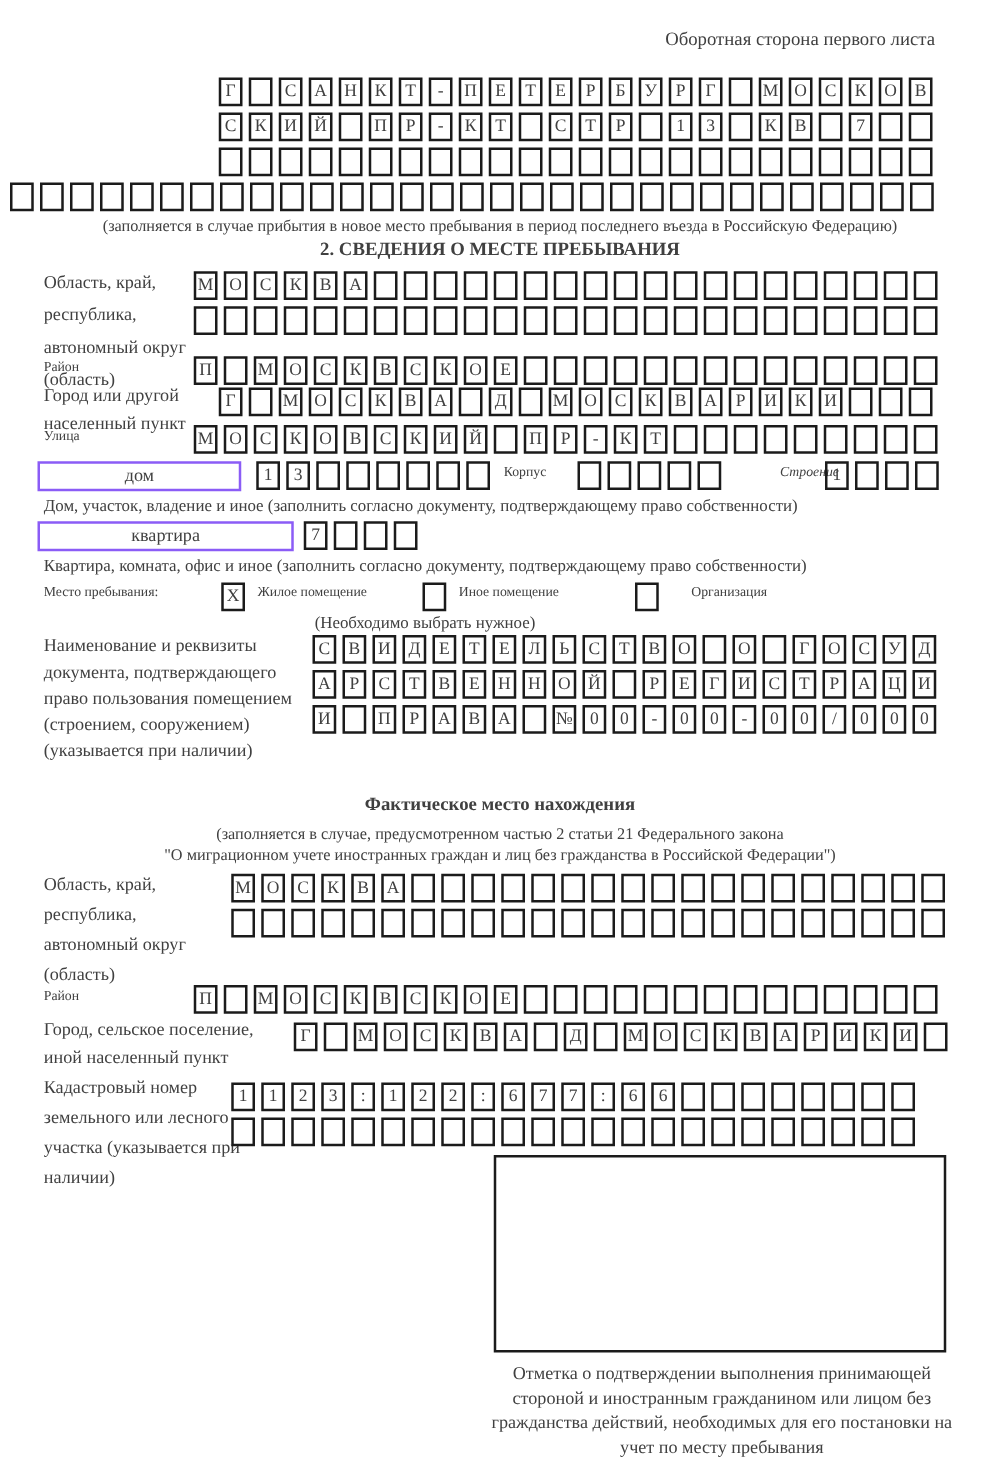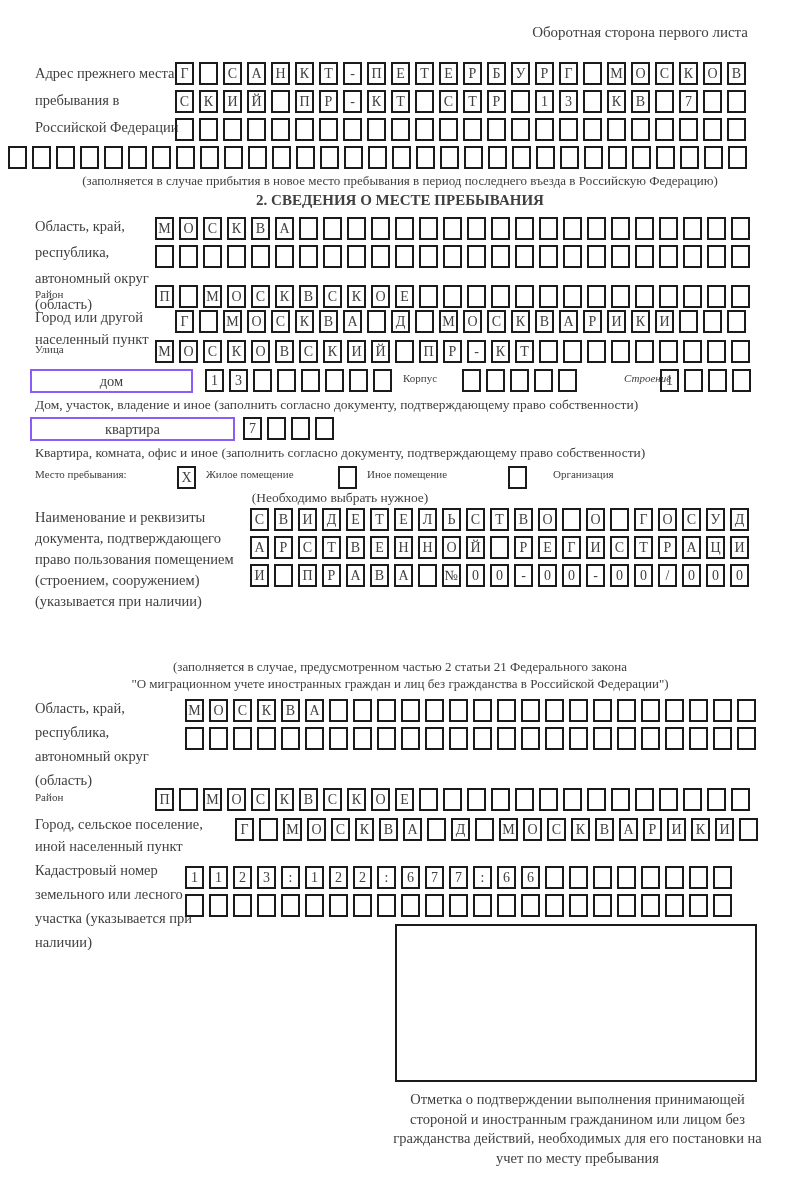--- a/index.html
+++ b/index.html
@@ -26,21 +26,20 @@
   .stampbox{box-sizing:border-box;border:2px solid #1b1b1b;background:#fff;}
   .stamp-caption{text-align:center;font-size:14.5px;line-height:19.5px;}
 </style>
 </head>
 <body>
 
 <div class="page">
 
   <div class="abs hdr-note">Оборотная сторона первого листа</div>
 
-  <div class="abs lbl" style="top:60px;left:35px;width:152px;">Адрес прежнего места пребывания в Российской Федерации</div>
   <div class="abs boxrow" style="top:62px;left:175px;"><span class="cell">Г</span><span class="cell"></span><span class="cell">С</span><span class="cell">А</span><span class="cell">Н</span><span class="cell">К</span><span class="cell">Т</span><span class="cell">-</span><span class="cell">П</span><span class="cell">Е</span><span class="cell">Т</span><span class="cell">Е</span><span class="cell">Р</span><span class="cell">Б</span><span class="cell">У</span><span class="cell">Р</span><span class="cell">Г</span><span class="cell"></span><span class="cell">М</span><span class="cell">О</span><span class="cell">С</span><span class="cell">К</span><span class="cell">О</span><span class="cell">В</span></div>
   <div class="abs boxrow" style="top:90px;left:175px;"><span class="cell">С</span><span class="cell">К</span><span class="cell">И</span><span class="cell">Й</span><span class="cell"></span><span class="cell">П</span><span class="cell">Р</span><span class="cell">-</span><span class="cell">К</span><span class="cell">Т</span><span class="cell"></span><span class="cell">С</span><span class="cell">Т</span><span class="cell">Р</span><span class="cell"></span><span class="cell">1</span><span class="cell">3</span><span class="cell"></span><span class="cell">К</span><span class="cell">В</span><span class="cell"></span><span class="cell">7</span><span class="cell"></span><span class="cell"></span></div>
   <div class="abs boxrow" style="top:118px;left:175px;"><span class="cell"></span><span class="cell"></span><span class="cell"></span><span class="cell"></span><span class="cell"></span><span class="cell"></span><span class="cell"></span><span class="cell"></span><span class="cell"></span><span class="cell"></span><span class="cell"></span><span class="cell"></span><span class="cell"></span><span class="cell"></span><span class="cell"></span><span class="cell"></span><span class="cell"></span><span class="cell"></span><span class="cell"></span><span class="cell"></span><span class="cell"></span><span class="cell"></span><span class="cell"></span><span class="cell"></span></div>
   <div class="abs boxrow" style="top:146px;left:8px;"><span class="cell"></span><span class="cell"></span><span class="cell"></span><span class="cell"></span><span class="cell"></span><span class="cell"></span><span class="cell"></span><span class="cell"></span><span class="cell"></span><span class="cell"></span><span class="cell"></span><span class="cell"></span><span class="cell"></span><span class="cell"></span><span class="cell"></span><span class="cell"></span><span class="cell"></span><span class="cell"></span><span class="cell"></span><span class="cell"></span><span class="cell"></span><span class="cell"></span><span class="cell"></span><span class="cell"></span><span class="cell"></span><span class="cell"></span><span class="cell"></span><span class="cell"></span><span class="cell"></span><span class="cell"></span><span class="cell"></span></div>
   <div class="abs caption" style="top:173px;">(заполняется в случае прибытия в новое место пребывания в период последнего въезда в Российскую Федерацию)</div>
 
   <div class="abs sec-title" style="top:192px;">2. СВЕДЕНИЯ О МЕСТЕ ПРЕБЫВАНИЯ</div>
 
   <div class="abs lbl lh26" style="top:213px;left:35px;width:120px;">Область, край, республика, автономный округ (область)</div>
   <div class="abs boxrow" style="top:217px;left:155px;"><span class="cell">М</span><span class="cell">О</span><span class="cell">С</span><span class="cell">К</span><span class="cell">В</span><span class="cell">А</span><span class="cell"></span><span class="cell"></span><span class="cell"></span><span class="cell"></span><span class="cell"></span><span class="cell"></span><span class="cell"></span><span class="cell"></span><span class="cell"></span><span class="cell"></span><span class="cell"></span><span class="cell"></span><span class="cell"></span><span class="cell"></span><span class="cell"></span><span class="cell"></span><span class="cell"></span><span class="cell"></span><span class="cell"></span></div>
@@ -74,20 +73,21 @@
   <div class="abs inline-lbl" style="top:468px;left:367px;">Иное помещение</div>
   <div class="abs boxrow" style="top:466px;left:508px;"><span class="cell"></span></div>
   <div class="abs inline-lbl" style="top:468px;left:553px;">Организация</div>
   <div class="abs note-left" style="top:490px;left:190px;width:300px;text-align:center;">(Необходимо выбрать нужное)</div>
 
   <div class="abs lbl lh21" style="top:507px;left:35px;width:212px;">Наименование и реквизиты документа, подтверждающего право пользования помещением (строением, сооружением) (указывается при наличии)</div>
   <div class="abs boxrow" style="top:508px;left:250px;"><span class="cell">С</span><span class="cell">В</span><span class="cell">И</span><span class="cell">Д</span><span class="cell">Е</span><span class="cell">Т</span><span class="cell">Е</span><span class="cell">Л</span><span class="cell">Ь</span><span class="cell">С</span><span class="cell">Т</span><span class="cell">В</span><span class="cell">О</span><span class="cell"></span><span class="cell">О</span><span class="cell"></span><span class="cell">Г</span><span class="cell">О</span><span class="cell">С</span><span class="cell">У</span><span class="cell">Д</span></div>
   <div class="abs boxrow" style="top:536px;left:250px;"><span class="cell">А</span><span class="cell">Р</span><span class="cell">С</span><span class="cell">Т</span><span class="cell">В</span><span class="cell">Е</span><span class="cell">Н</span><span class="cell">Н</span><span class="cell">О</span><span class="cell">Й</span><span class="cell"></span><span class="cell">Р</span><span class="cell">Е</span><span class="cell">Г</span><span class="cell">И</span><span class="cell">С</span><span class="cell">Т</span><span class="cell">Р</span><span class="cell">А</span><span class="cell">Ц</span><span class="cell">И</span></div>
   <div class="abs boxrow" style="top:564px;left:250px;"><span class="cell">И</span><span class="cell"></span><span class="cell">П</span><span class="cell">Р</span><span class="cell">А</span><span class="cell">В</span><span class="cell">А</span><span class="cell"></span><span class="cell">№</span><span class="cell">0</span><span class="cell">0</span><span class="cell">-</span><span class="cell">0</span><span class="cell">0</span><span class="cell">-</span><span class="cell">0</span><span class="cell">0</span><span class="cell">/</span><span class="cell">0</span><span class="cell">0</span><span class="cell">0</span></div>
 
+  <div class="abs sec-title" style="top:636px;">Фактическое место нахождения</div>
   <div class="abs caption" style="top:659px;">(заполняется в случае, предусмотренном частью 2 статьи 21 Федерального закона</div>
   <div class="abs caption" style="top:676px;">"О миграционном учете иностранных граждан и лиц без гражданства в Российской Федерации")</div>
 
   <div class="abs lbl lh24" style="top:696px;left:35px;width:150px;">Область, край, республика, автономный округ (область)</div>
   <div class="abs boxrow" style="top:699px;left:185px;"><span class="cell">М</span><span class="cell">О</span><span class="cell">С</span><span class="cell">К</span><span class="cell">В</span><span class="cell">А</span><span class="cell"></span><span class="cell"></span><span class="cell"></span><span class="cell"></span><span class="cell"></span><span class="cell"></span><span class="cell"></span><span class="cell"></span><span class="cell"></span><span class="cell"></span><span class="cell"></span><span class="cell"></span><span class="cell"></span><span class="cell"></span><span class="cell"></span><span class="cell"></span><span class="cell"></span><span class="cell"></span></div>
   <div class="abs boxrow" style="top:727px;left:185px;"><span class="cell"></span><span class="cell"></span><span class="cell"></span><span class="cell"></span><span class="cell"></span><span class="cell"></span><span class="cell"></span><span class="cell"></span><span class="cell"></span><span class="cell"></span><span class="cell"></span><span class="cell"></span><span class="cell"></span><span class="cell"></span><span class="cell"></span><span class="cell"></span><span class="cell"></span><span class="cell"></span><span class="cell"></span><span class="cell"></span><span class="cell"></span><span class="cell"></span><span class="cell"></span><span class="cell"></span></div>
 
   <div class="abs inline-lbl" style="top:791px;left:35px;">Район</div>
   <div class="abs boxrow" style="top:788px;left:155px;"><span class="cell">П</span><span class="cell"></span><span class="cell">М</span><span class="cell">О</span><span class="cell">С</span><span class="cell">К</span><span class="cell">В</span><span class="cell">С</span><span class="cell">К</span><span class="cell">О</span><span class="cell">Е</span><span class="cell"></span><span class="cell"></span><span class="cell"></span><span class="cell"></span><span class="cell"></span><span class="cell"></span><span class="cell"></span><span class="cell"></span><span class="cell"></span><span class="cell"></span><span class="cell"></span><span class="cell"></span><span class="cell"></span><span class="cell"></span></div>
 

